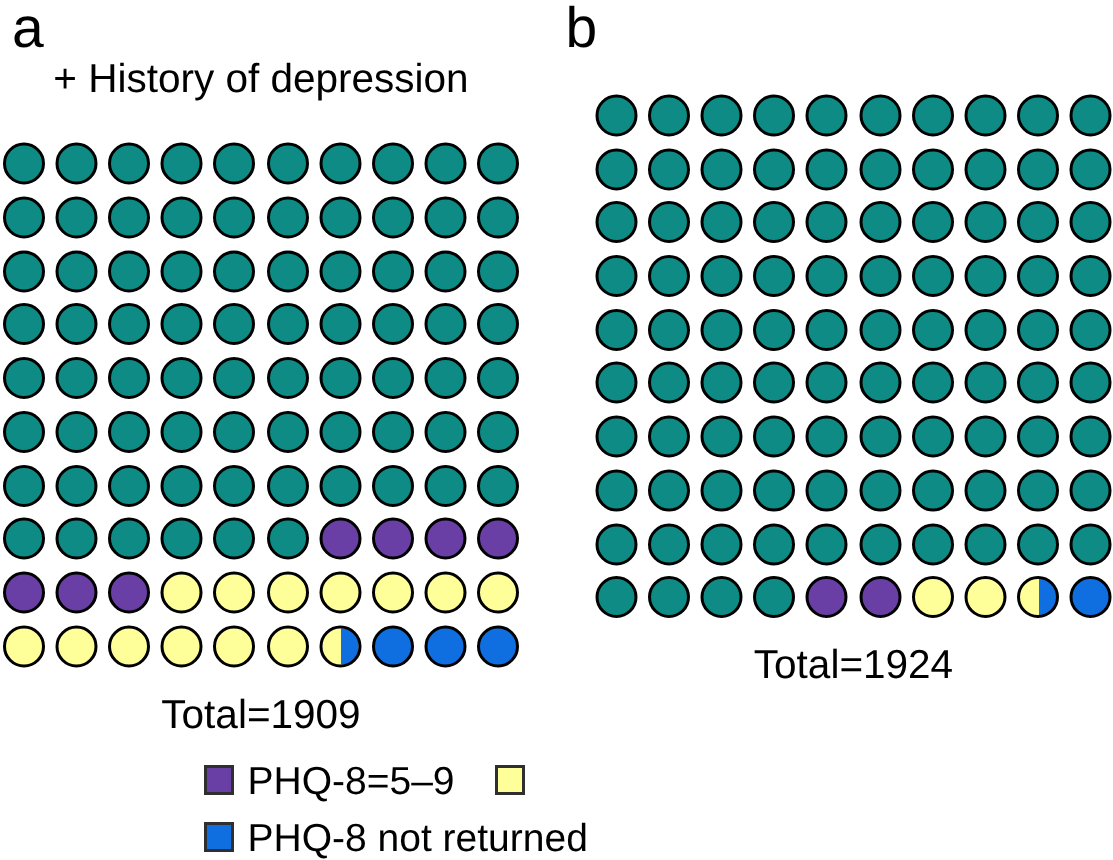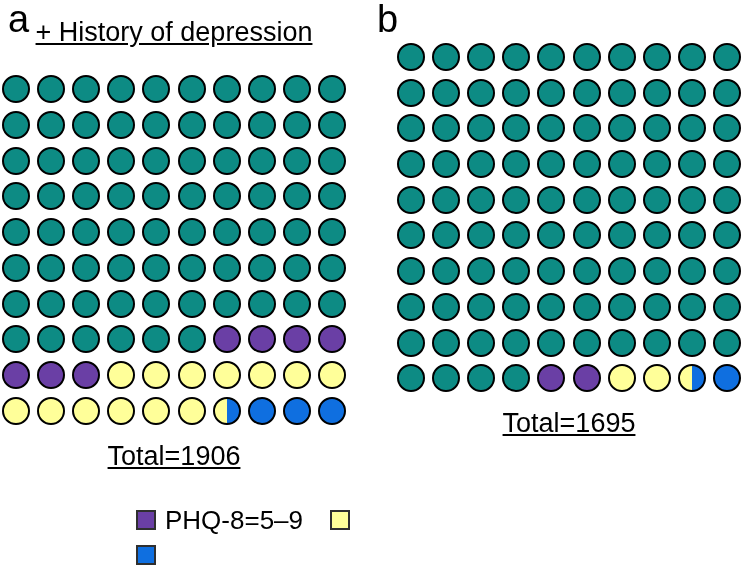--- a/index.html
+++ b/index.html
@@ -20,23 +20,22 @@
     position: absolute;
     top: 0;
     font-size: 38px;
     line-height: 1.05;
     font-weight: 400;
   }
   .letter-a { left: 8px; }
   .letter-b { left: 377px; }
   .panel {
     position: absolute;
-    top: 16px;
+    top: 36px;
     width: 346px;
-    text-decoration: underline;
   }
   .panel-a { left: 1px; }
   .panel-b { left: 396px; }
   .panel-title {
     margin: 0;
     font-size: 27px;
     font-weight: 400;
     text-align: center;
     line-height: 1.2;
     white-space: nowrap;
@@ -192,21 +191,21 @@
         <span class="dot" style="border-color: rgb(0, 0, 0); background: rgb(255, 255, 153);"></span>
         <span class="dot" style="border-color: rgb(0, 0, 0); background: rgb(255, 255, 153);"></span>
         <span class="dot" style="border-color: rgb(0, 0, 0); background: rgb(255, 255, 153);"></span>
         <span class="dot" style="border-color: rgb(0, 0, 0); background: rgb(255, 255, 153);"></span>
         <span class="dot" style="border-color: rgb(0, 0, 0); background: rgb(255, 255, 153);"></span>
         <span class="dot" style="border-color: rgb(0, 0, 0); background: linear-gradient(90deg, rgb(255, 255, 153) 0px, rgb(255, 255, 153) 52%, rgb(15, 111, 224) 52%, rgb(15, 111, 224) 100%);"></span>
         <span class="dot" style="border-color: rgb(0, 0, 0); background: rgb(15, 111, 224);"></span>
         <span class="dot" style="border-color: rgb(0, 0, 0); background: rgb(15, 111, 224);"></span>
         <span class="dot" style="border-color: rgb(0, 0, 0); background: rgb(15, 111, 224);"></span>
       </div>
-    <div class="total">Total=1906</div>
+    <div class="total">Total=1909</div>
   </section>
 
   <section class="panel panel-b">
     <div class="dot-grid">
         <span class="dot" style="border-color: rgb(0, 0, 0); background: rgb(13, 139, 132);"></span>
         <span class="dot" style="border-color: rgb(0, 0, 0); background: rgb(13, 139, 132);"></span>
         <span class="dot" style="border-color: rgb(0, 0, 0); background: rgb(13, 139, 132);"></span>
         <span class="dot" style="border-color: rgb(0, 0, 0); background: rgb(13, 139, 132);"></span>
         <span class="dot" style="border-color: rgb(0, 0, 0); background: rgb(13, 139, 132);"></span>
         <span class="dot" style="border-color: rgb(0, 0, 0); background: rgb(13, 139, 132);"></span>
@@ -298,29 +297,30 @@
         <span class="dot" style="border-color: rgb(0, 0, 0); background: rgb(13, 139, 132);"></span>
         <span class="dot" style="border-color: rgb(0, 0, 0); background: rgb(13, 139, 132);"></span>
         <span class="dot" style="border-color: rgb(0, 0, 0); background: rgb(13, 139, 132);"></span>
         <span class="dot" style="border-color: rgb(0, 0, 0); background: rgb(106, 63, 165);"></span>
         <span class="dot" style="border-color: rgb(0, 0, 0); background: rgb(106, 63, 165);"></span>
         <span class="dot" style="border-color: rgb(0, 0, 0); background: rgb(255, 255, 153);"></span>
         <span class="dot" style="border-color: rgb(0, 0, 0); background: rgb(255, 255, 153);"></span>
         <span class="dot" style="border-color: rgb(0, 0, 0); background: linear-gradient(90deg, rgb(255, 255, 153) 0px, rgb(255, 255, 153) 52%, rgb(15, 111, 224) 52%, rgb(15, 111, 224) 100%);"></span>
         <span class="dot" style="border-color: rgb(0, 0, 0); background: rgb(15, 111, 224);"></span>
       </div>
-    <div class="total">Total=1695</div>
+    <div class="total">Total=1924</div>
   </section>
 
   <div class="legend">
       <div class="legend-item">
         <span class="legend-swatch" style="background: rgb(106, 63, 165);"></span>
         <span class="legend-label">PHQ-8=5–9</span>
       </div>
       <div class="legend-item">
         <span class="legend-swatch" style="background: rgb(255, 255, 153);"></span>
       </div>
       <div class="legend-item">
         <span class="legend-swatch" style="background: rgb(15, 111, 224);"></span>
+        <span class="legend-label">PHQ-8 not returned</span>
       </div>
     </div>
 
 </div>
 
 </body></html>

